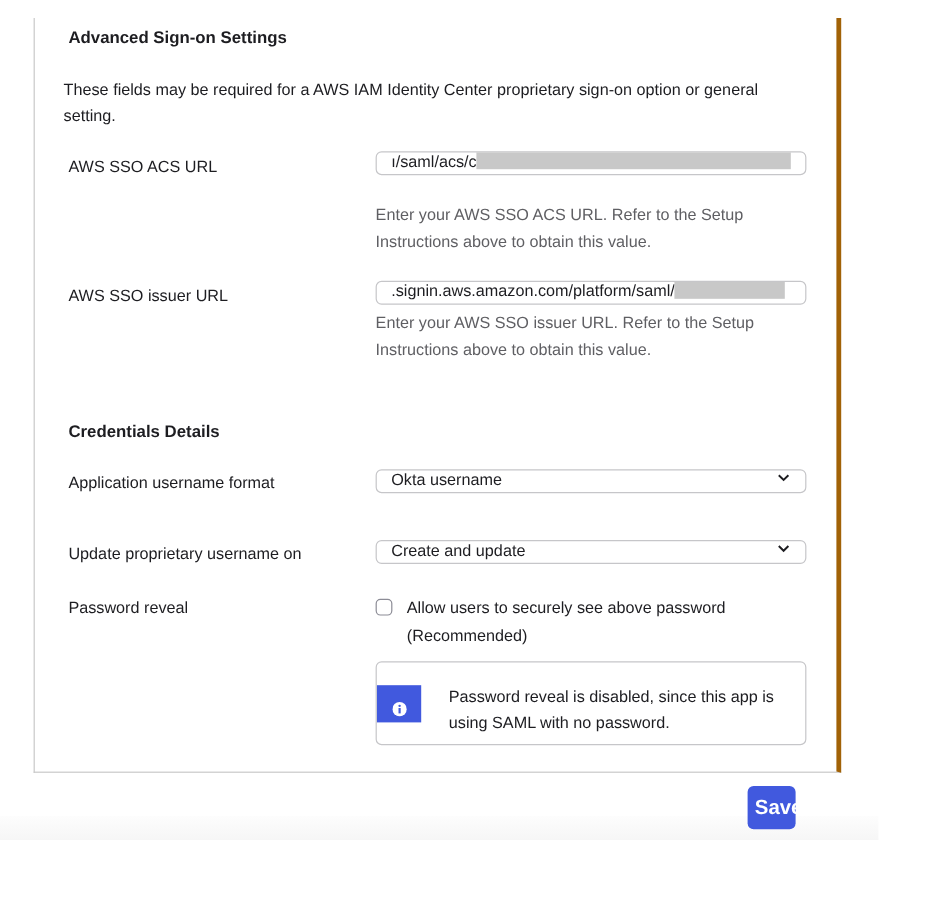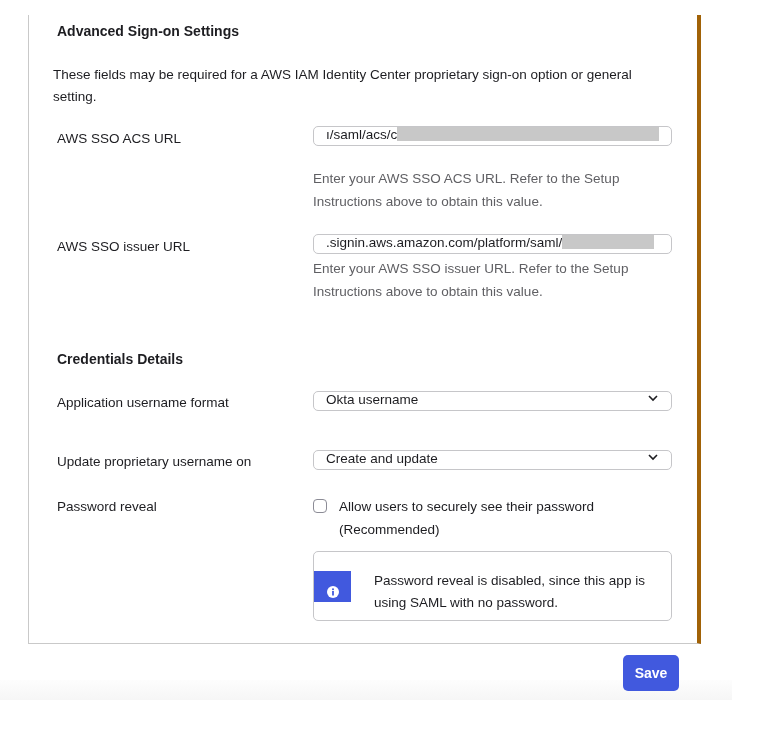--- a/index.html
+++ b/index.html
@@ -44,23 +44,23 @@
     position: absolute; left: 284px; top: 536px; width: 359px; height: 70px;
     border: 1px solid #c6c6c9; border-radius: 5px; overflow: hidden; display: flex; background:#fff;align-items:center;
   }
   .callout .bar { width: 37px; background: #4159de; display: flex; justify-content: center; padding-top: 13px; flex: none; }
   .callout .txt { padding: 12px 0 0 23px; font-size: 13.5px; line-height: 22.5px; color: #1d1d21; width: 300px; }
   .footer-strip {
     position: absolute; left: 0; top: 680px; width: 732px; height: 20px;
     background: linear-gradient(#fdfdfd, #f6f6f6);
   }
   .save-btn {
-    position: absolute; left: 623px; top: 655px; width: 56px; height: 36px;
+    position: absolute; left: 623px; top: 655px; width: 40px; height: 36px;
     background: #4159de; color: #fff; border: none; border-radius: 5px;
-    font-size: 14px; font-weight: bold; font-family: "Liberation Sans", sans-serif; cursor: pointer;
+    font-size: 17px; font-weight: bold; font-family: "Liberation Sans", sans-serif; cursor: pointer;
   }
 </style>
 </head>
 <body>
 
 <div class="panel">
   <div class="section-title" style="top:8px;">Advanced Sign-on Settings</div>
   <div class="desc" style="top:49px;">These fields may be required for a AWS IAM Identity Center proprietary sign-on option or general setting.</div>
 
   <div class="label" style="top:116px;">AWS SSO ACS URL</div>
@@ -95,21 +95,21 @@
     <span class="chev">
       <svg width="10" height="7" viewBox="0 0 10 7">
           <path d="M1 1 L5 5 L9 1" fill="none" stroke="#1d1d21" stroke-width="1.6"></path>
         </svg>
     </span>
   </div>
 
   <div class="label" style="top:484px;">Password reveal</div>
   <div class="checkbox-row">
     <span class="cb"></span>
-    <span class="cb-label">Allow users to securely see their password (Recommended)</span>
+    <span class="cb-label">Allow users to securely see above password (Recommended)</span>
   </div>
 
   <div class="callout">
     <div class="bar">
       <span>
         <svg width="12" height="12" viewBox="0 0 12 12">
           <circle cx="6" cy="6" r="6" fill="#ffffff"></circle>
           <rect x="5.1" y="5" width="1.8" height="4.5" fill="#4159de"></rect>
           <circle cx="6" cy="3.2" r="1" fill="#4159de"></circle>
         </svg>

